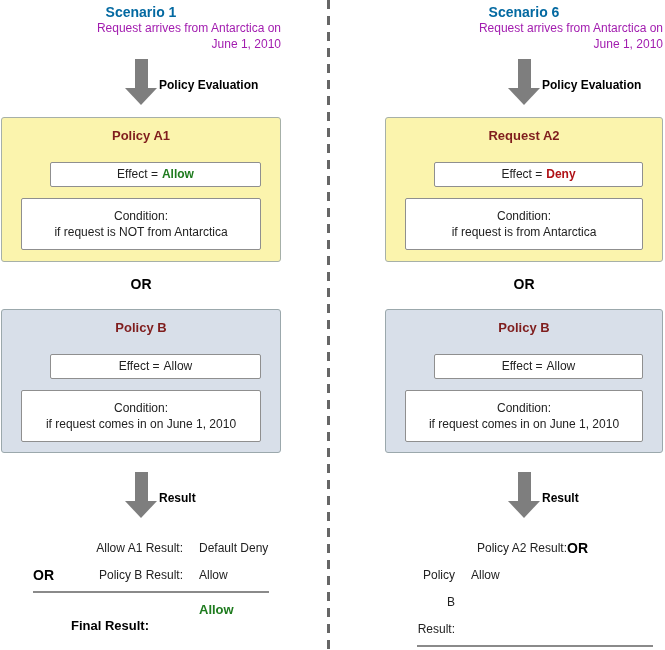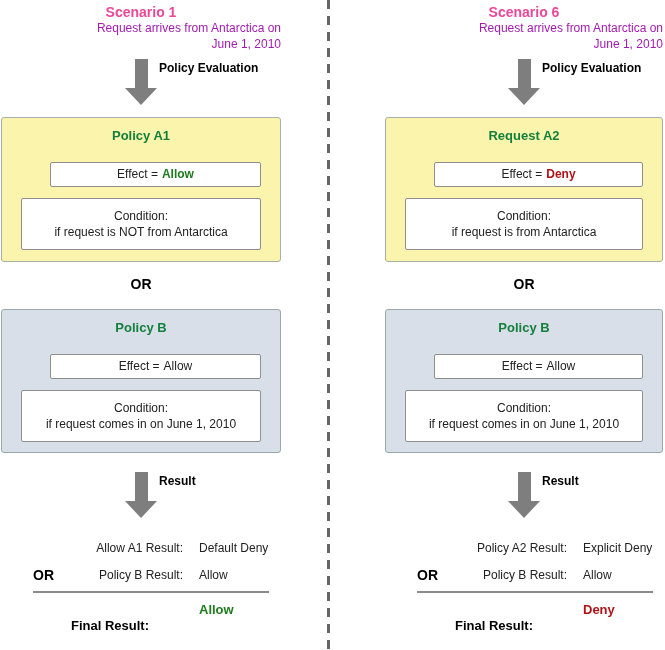--- a/index.html
+++ b/index.html
@@ -8,33 +8,33 @@
     font-family:"Liberation Sans",sans-serif;color:#1a1a1a;overflow:hidden;
   }
   .divider{
     position:absolute;top:0;bottom:0;left:327px;width:3px;
     background:repeating-linear-gradient(to bottom,#666666 0 9px,transparent 9px 16px);
   }
   .col{position:absolute;top:0;}
   .col-1{left:1px;width:280px;}
   .col-2{left:385px;width:278px;}
 
-  .sc-title{margin-top:4px;text-align:center;font-size:14px;font-weight:bold;line-height:16px;color:#ec4899;}
+  .sc-title{margin-top:4px;text-align:center;font-size:14px;font-weight:bold;line-height:16px;color:#0369a1;}
   .req{text-align:right;font-size:12px;line-height:16px;color:#a21caf;}
 
   .arrow-wrap{position:relative;margin-top:7px;height:46px;}
   .arrow-wrap.result{margin-top:19px;}
   .arrow{position:absolute;left:50%;transform:translateX(-50%);top:0;width:32px;height:46px;}
   .shaft{width:13px;height:29px;background:#7E7E7E;margin:0 auto;}
   .head{width:0;height:0;border-left:16px solid transparent;border-right:16px solid transparent;border-top:17px solid #7E7E7E;}
-  .arrow-label{position:absolute;left:calc(50% + 18px);top:2px;font-size:12px;font-weight:bold;white-space:nowrap;color:#000;}
+  .arrow-label{position:absolute;left:calc(50% + 18px);top:19px;font-size:12px;font-weight:bold;white-space:nowrap;color:#000;}
 
   .policy-box{margin-top:12px;border:1px solid #A6B0A8;border-radius:3px;height:145px;box-sizing:border-box;}
   .policy-box.pb{margin-top:17px;height:144px;border-color:#9BA8AC;}
-  .policy-title{padding-top:10px;text-align:center;font-size:13px;font-weight:bold;line-height:16px;color:#15803d;}
+  .policy-title{padding-top:10px;text-align:center;font-size:13px;font-weight:bold;line-height:16px;color:#7f1d1d;}
   .inner-box{margin:0 19px;background:#ffffff;border:1px solid #8F8F8F;border-radius:2px;text-align:center;font-size:12px;box-sizing:border-box;color:#222;}
   .effect-box{margin-top:18px;height:25px;line-height:23px;margin-left:48px;}
   .condition-box{margin-top:11px;padding:9px 9px;line-height:16px;}
   .effect-value{margin-left:4px;}
 
   .or-label{margin-top:14px;text-align:center;font-size:14px;font-weight:bold;line-height:16px;color:#000;}
 
   .results{width:236px;margin:17px 0 0 32px;display:grid;grid-template-columns:38px 112px 86px;font-size:12px;color:#222;}
   .r-or{line-height:27px;font-weight:bold;font-size:14px;color:#000;}
   .r-label{line-height:27px;text-align:right;}
@@ -155,21 +155,20 @@
     <div class="arrow">
       <div class="shaft"></div>
       <div class="head"></div>
     </div>
     <div class="arrow-label">Result</div>
   </div>
 
   <div class="results">
     <div class="r-or"></div>
     <div class="r-label">Policy A2 Result:</div>
-    <div class="r-value">Explicit Deny</div>
 
     <div class="r-or">OR</div>
     <div class="r-label">Policy B Result:</div>
     <div class="r-value">Allow</div>
 
     <div class="r-line"></div>
 
     <div></div>
     <div class="r-final-label">Final Result:</div>
     <div class="r-final-value" style="color: rgb(176, 18, 23);">Deny</div>

